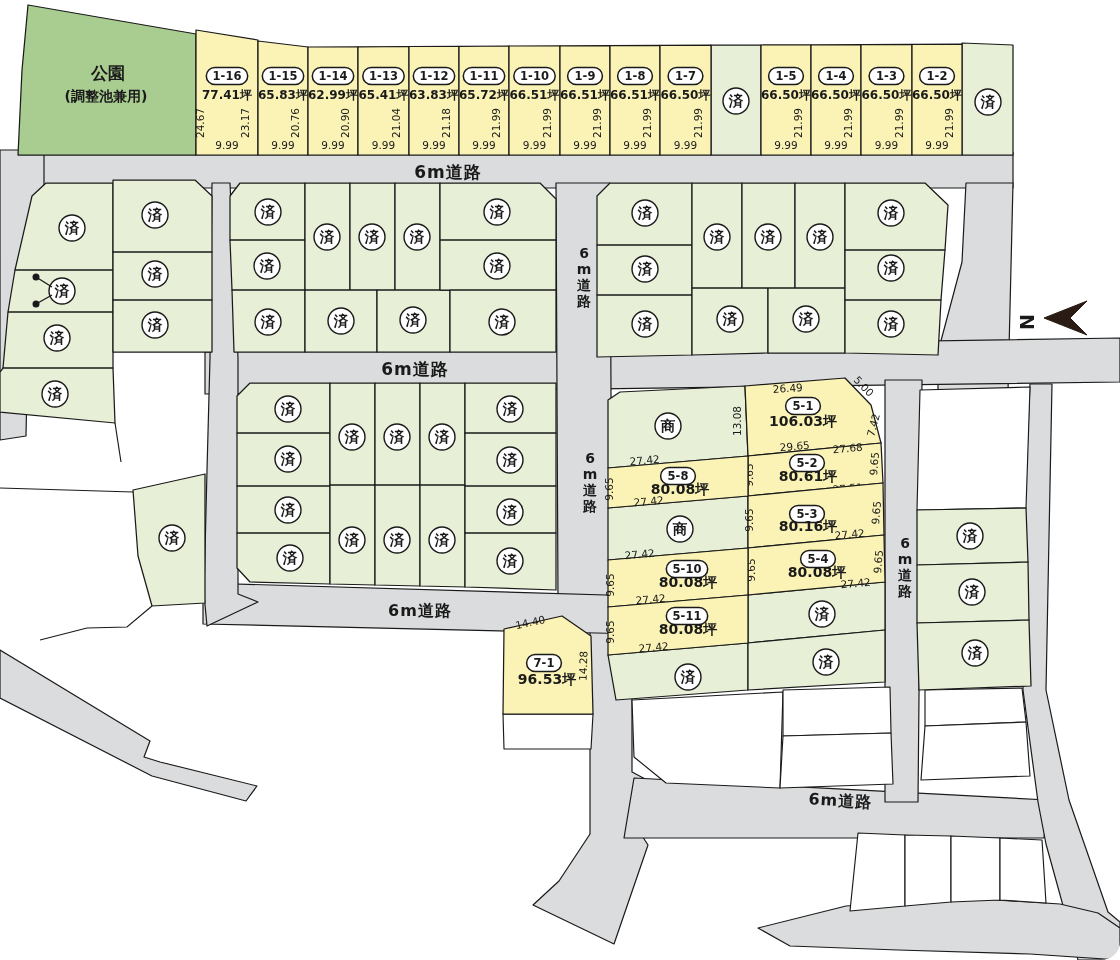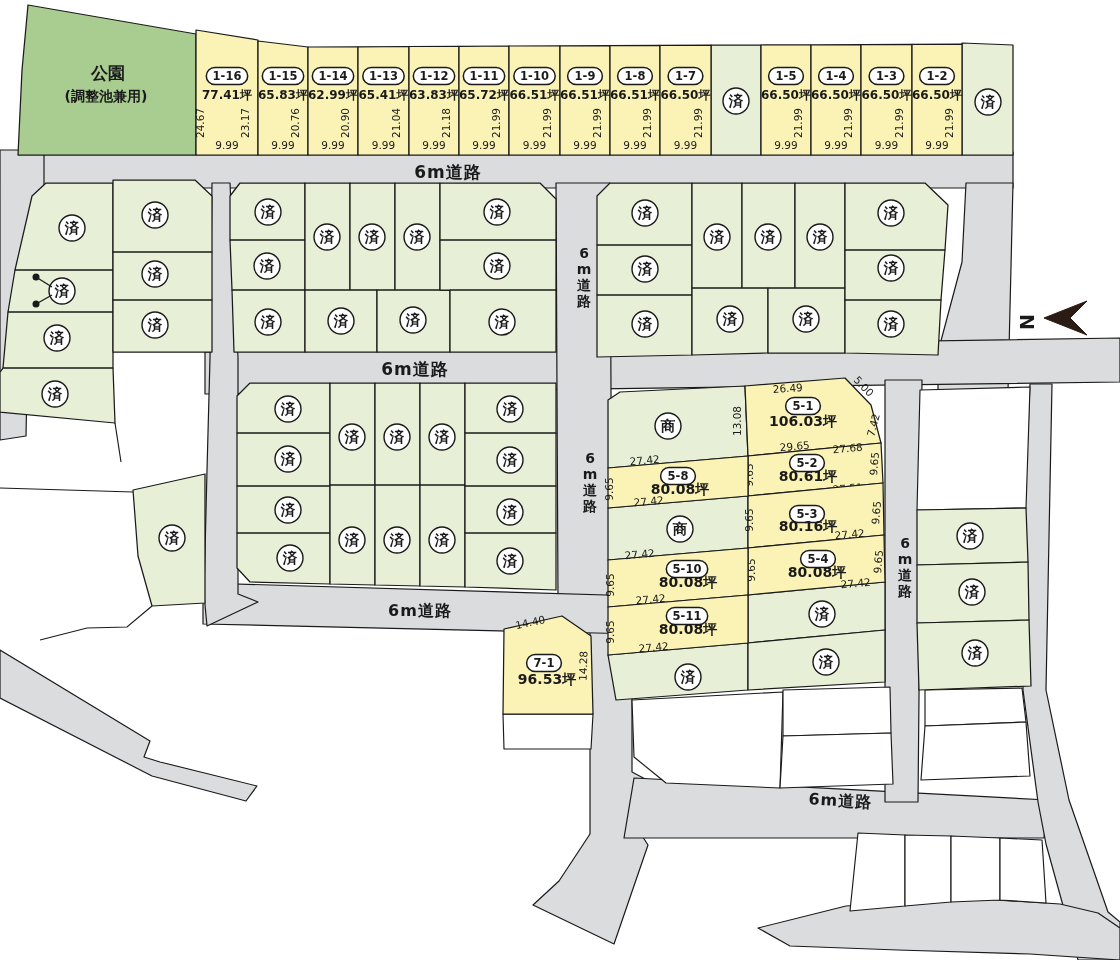--- a/index.html
+++ b/index.html
@@ -1,17 +1,17 @@
 <!DOCTYPE html>
 <html><head>
 <meta charset="utf-8">
 <style>
   html,body{margin:0;padding:0;background:#fff;}
   .stage{position:relative;width:1120px;height:960px;background:#ffffff;overflow:hidden;
-         font-family:"DejaVu Sans",sans-serif;}
+         font-family:"DejaVu Sans",sans-serif;border-radius:19px;}
   .stage svg{position:absolute;left:0;top:0;}
   .banner{position:absolute;left:303px;width:210px;height:48px;border-radius:11px;
           display:flex;align-items:center;justify-content:center;
           color:#fff;font-weight:bold;font-size:27px;letter-spacing:1px;
           font-family:"DejaVu Sans",sans-serif;}
   #banner1{top:751px;}
   #banner2{top:808px;}
   svg text{fill:#1a1a1a;font-family:"DejaVu Sans",sans-serif;}
 </style>
 </head>

